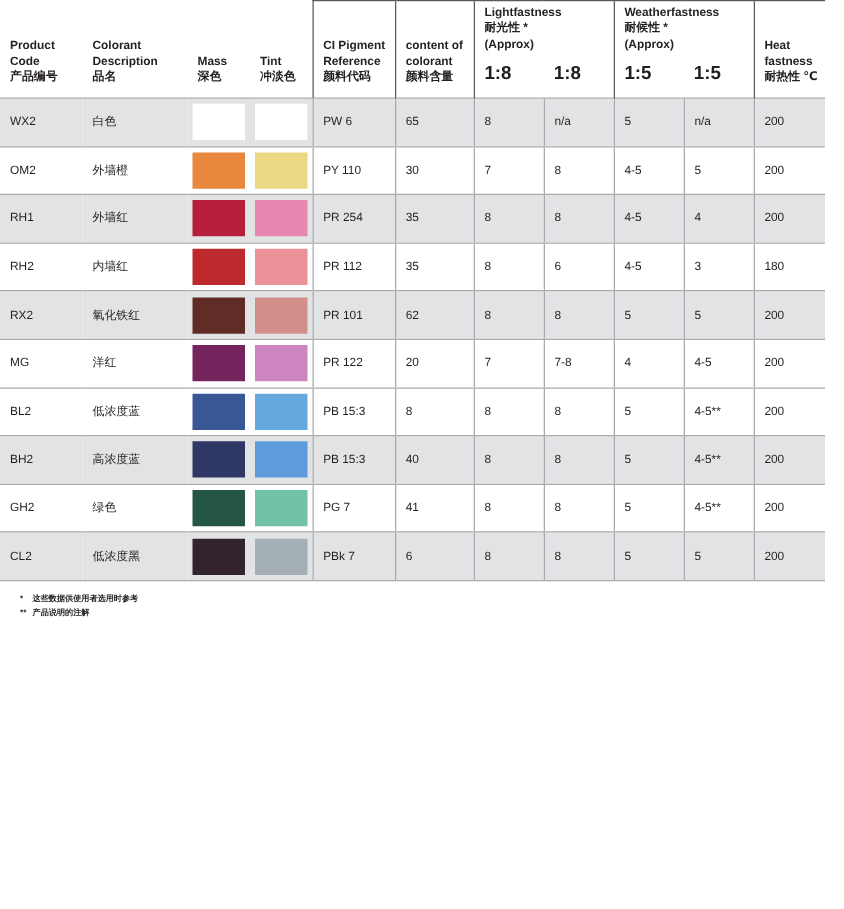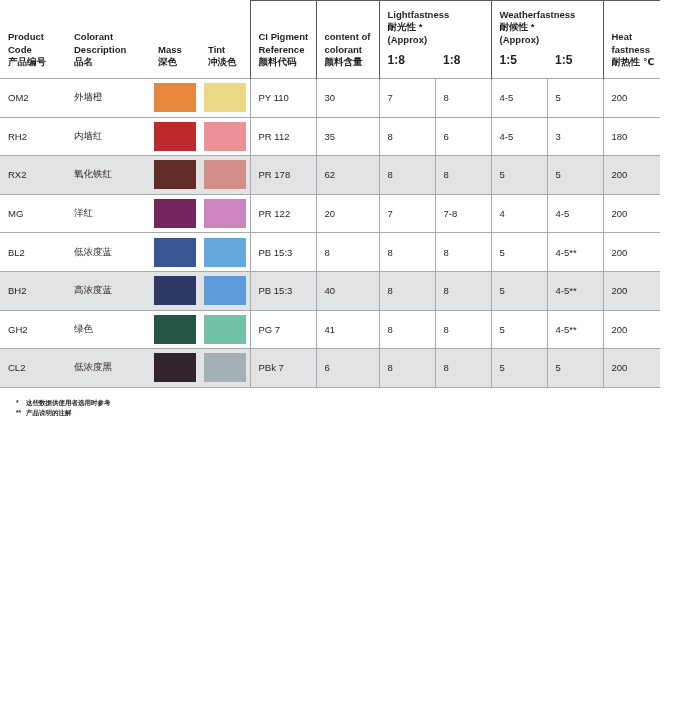--- a/index.html
+++ b/index.html
@@ -54,21 +54,21 @@
     border-top: 1px solid #58595b;
   }
   thead th.vl {
     border-left: 1px solid #58595b;
   }
   .hdr-en { display: block; white-space: nowrap; }
   .hdr-zh { display: block; white-space: nowrap; }
   .hdr-ratio-row {
     display: block;
     margin-top: 7px;
-    font-size: 12px;
+    font-size: 15px;
   }
 
   tbody td {
     font-size: 9.5px;
     height: 37.6px;
     padding: 0 0 0 8px;
     vertical-align: middle;
     border: 0;
     white-space: nowrap;
     background: #ffffff;
@@ -162,35 +162,69 @@
           <span class="hdr-ratio-row">1:5</span>
         </th>
         <th class="grp vl">
           <span class="hdr-en">Heat</span>
           <span class="hdr-en">fastness</span>
           <span class="hdr-zh">耐热性 ℃</span>
         </th>
       </tr>
     </thead>
     <tbody id="tbody">
+        <tr class="odd">
+          <td>WX2</td>
+          <td>白色</td>
+          <td class="sw">
+            <span class="chip" style="background: rgb(255, 255, 255);"></span>
+          </td>
+          <td class="sw">
+            <span class="chip" style="background: rgb(255, 255, 255);"></span>
+          </td>
+          <td class="vl">PW 6</td>
+          <td class="vl">65</td>
+          <td class="vl">8</td>
+          <td class="vl">n/a</td>
+          <td class="vl">5</td>
+          <td class="vl">n/a</td>
+          <td class="vl">200</td>
+        </tr>
         <tr class="even">
           <td>OM2</td>
           <td>外墙橙</td>
           <td class="sw">
             <span class="chip" style="background: rgb(232, 135, 62);"></span>
           </td>
           <td class="sw">
             <span class="chip" style="background: rgb(235, 216, 132);"></span>
           </td>
           <td class="vl">PY 110</td>
           <td class="vl">30</td>
           <td class="vl">7</td>
           <td class="vl">8</td>
           <td class="vl">4-5</td>
           <td class="vl">5</td>
+          <td class="vl">200</td>
+        </tr>
+        <tr class="odd">
+          <td>RH1</td>
+          <td>外墙红</td>
+          <td class="sw">
+            <span class="chip" style="background: rgb(181, 31, 59);"></span>
+          </td>
+          <td class="sw">
+            <span class="chip" style="background: rgb(232, 135, 176);"></span>
+          </td>
+          <td class="vl">PR 254</td>
+          <td class="vl">35</td>
+          <td class="vl">8</td>
+          <td class="vl">8</td>
+          <td class="vl">4-5</td>
+          <td class="vl">4</td>
           <td class="vl">200</td>
         </tr>
         <tr class="even">
           <td>RH2</td>
           <td>内墙红</td>
           <td class="sw">
             <span class="chip" style="background: rgb(189, 42, 46);"></span>
           </td>
           <td class="sw">
             <span class="chip" style="background: rgb(234, 146, 151);"></span>
@@ -205,21 +239,21 @@
         </tr>
         <tr class="odd">
           <td>RX2</td>
           <td>氧化铁红</td>
           <td class="sw">
             <span class="chip" style="background: rgb(96, 44, 38);"></span>
           </td>
           <td class="sw">
             <span class="chip" style="background: rgb(210, 142, 136);"></span>
           </td>
-          <td class="vl">PR 178</td>
+          <td class="vl">PR 101</td>
           <td class="vl">62</td>
           <td class="vl">8</td>
           <td class="vl">8</td>
           <td class="vl">5</td>
           <td class="vl">5</td>
           <td class="vl">200</td>
         </tr>
         <tr class="even">
           <td>MG</td>
           <td>洋红</td>

